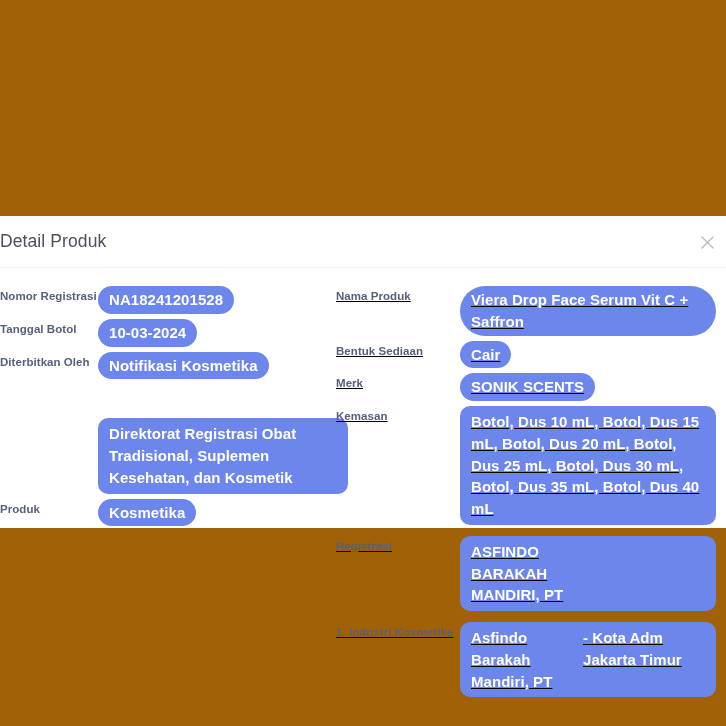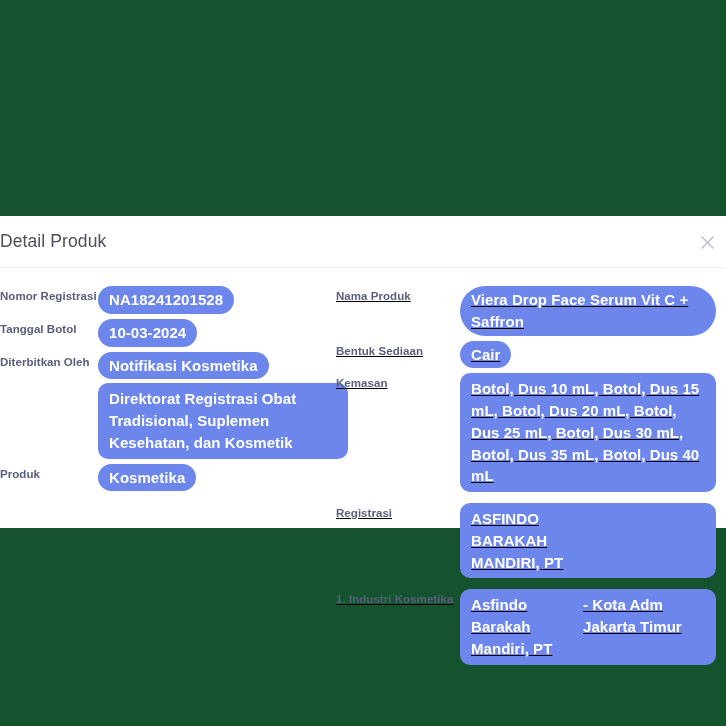--- a/index.html
+++ b/index.html
@@ -9,21 +9,21 @@
     height: 726px;
     background: #ffffff;
     font-family: "Liberation Sans", sans-serif;
     overflow: hidden;
   }
 
   #app {
     position: relative;
     width: 726px;
     height: 726px;
-    background: #14532d;
+    background: #a16207;
   }
 
   
   .modal {
     position: absolute;
     left: 0;
     top: 216px;
     width: 726px;
     background: #ffffff;
   }
@@ -128,21 +128,21 @@
     gap: 0;
     border-radius: 10px;
     padding: 5px 11px;
     width: 258px;
   }
   .badge-pair .pair-name { flex: 0 0 112px; }
   .badge-pair .pair-loc  { flex: 1 1 auto; }
 
   
   .w-kemasan  { width: 258px; }
-  .w-direktur { width: 258px; }
+  .w-direktur { width: 258px; margin-top: 35px; }
 
   .spacer-sm { height: 6px; }
 </style>
 </head>
 <body>
 
 <div id="app">
 
   <div class="modal">
 
@@ -203,20 +203,26 @@
           </div>
         </div>
 
         <div class="row">
           <div class="row-label">Bentuk Sediaan</div>
           <div class="row-values">
             <span class="badge">Cair</span>
           </div>
         </div>
 
+        <div class="row">
+          <div class="row-label">Merk</div>
+          <div class="row-values">
+            <span class="badge">SONIK SCENTS</span>
+          </div>
+        </div>
 
         <div class="row">
           <div class="row-label">Kemasan</div>
           <div class="row-values">
             <span class="badge badge-block w-kemasan">Botol, Dus 10 mL, Botol, Dus 15 mL, Botol, Dus 20 mL, Botol, Dus 25 mL, Botol, Dus 30 mL, Botol, Dus 35 mL, Botol, Dus 40 mL</span>
           </div>
         </div>
 
         <div class="spacer-sm"></div>
 

